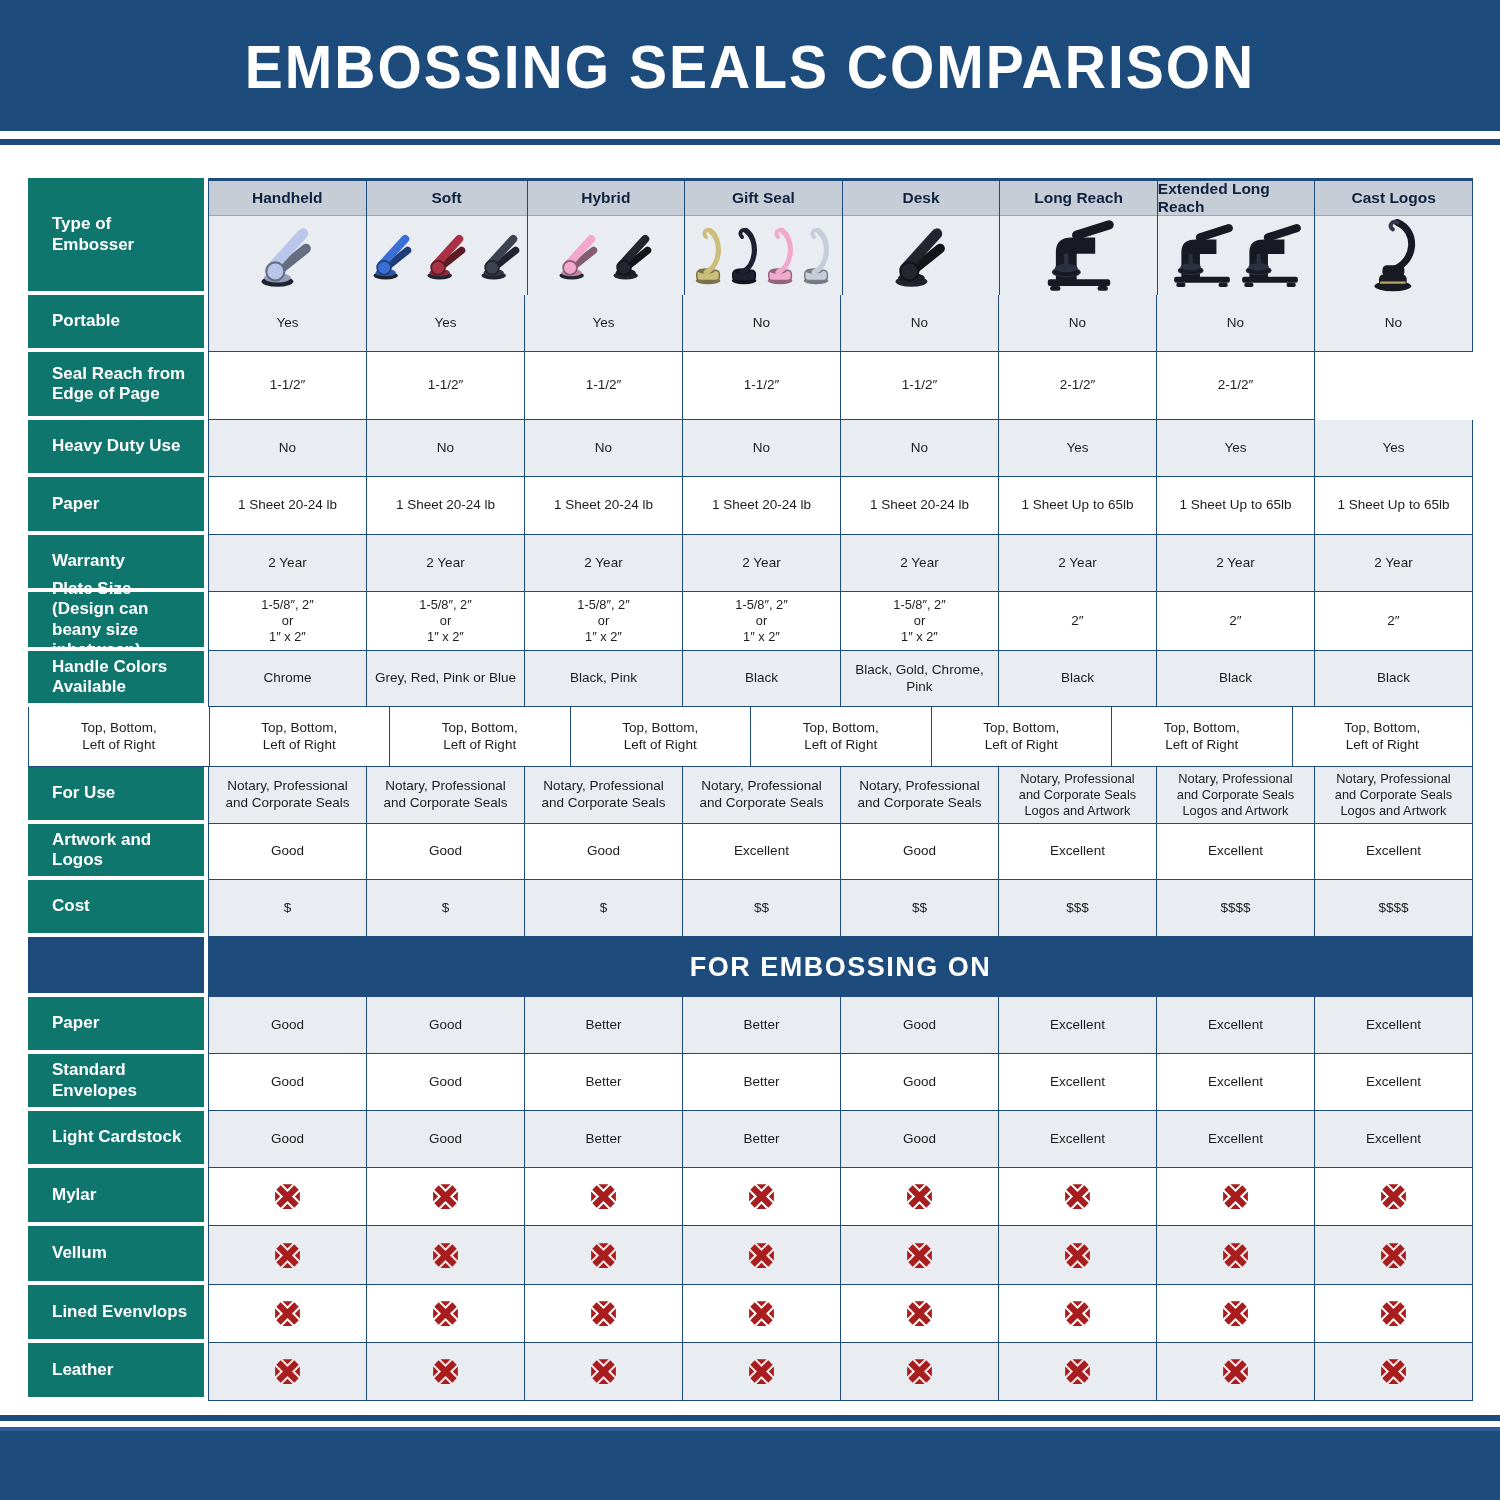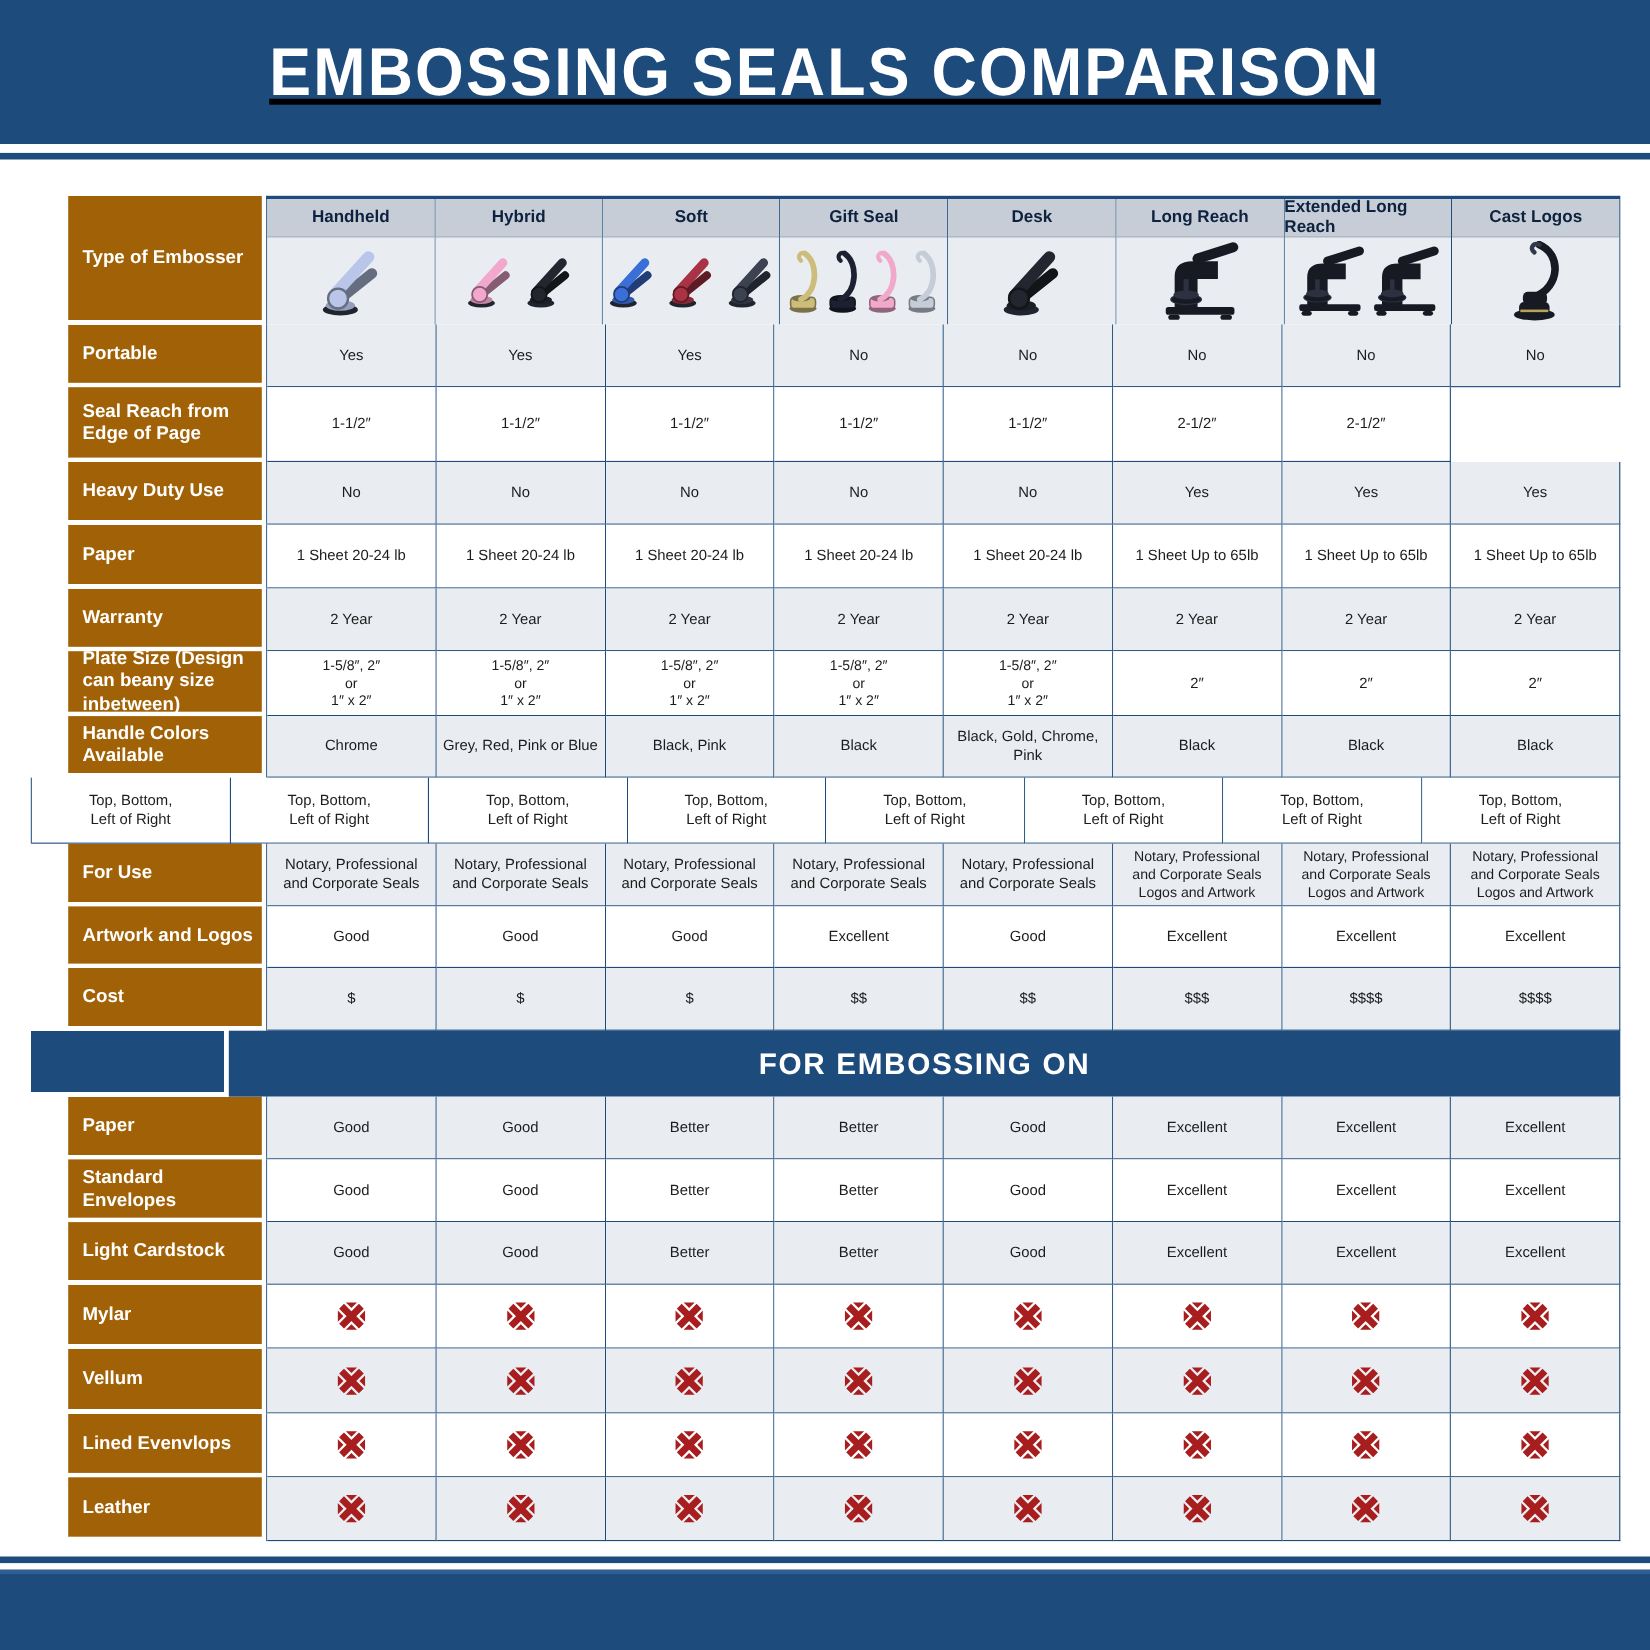--- a/index.html
+++ b/index.html
@@ -1,30 +1,30 @@
 <!DOCTYPE html>
 <html><head>
 <meta charset="utf-8">
 <style>
   html,body{margin:0;padding:0;background:#ffffff;}
   .page{position:relative;width:1500px;height:1500px;background:#ffffff;overflow:hidden;
-        font-family:"Liberation Sans", sans-serif;text-decoration:underline;}
+        font-family:"Liberation Sans", sans-serif;}
   
   .title-bar{height:131px;background:#1d4b7c;display:flex;align-items:center;justify-content:center;}
   .title-bar h1{margin:0;color:#ffffff;font-size:57px;font-weight:bold;letter-spacing:2px;
                 transform:scaleY(1.08);}
   .top-stripe{height:8px;background:#ffffff;}
   .top-rule{height:6px;background:#1d4b7c;}
   
   .tbl{position:absolute;left:28px;top:178px;width:1445px;}
   .trow{display:flex;width:100%;}
-  .lblcell{width:180px;flex:0 0 180px;box-sizing:border-box;background:#a16207;color:#ffffff;
+  .lblcell{width:180px;flex:0 0 180px;box-sizing:border-box;background:#0f766e;color:#ffffff;
            font-weight:bold;font-size:17px;line-height:1.18;display:flex;align-items:center;
-           padding:0 8px 0 13px;border-right:4px solid #ffffff;border-bottom:4px solid #ffffff;
-           background-clip:padding-box;margin-left:34px;}
+           padding:0 8px 0 24px;border-right:4px solid #ffffff;border-bottom:4px solid #ffffff;
+           background-clip:padding-box;}
   .dgrid{flex:1;display:grid;grid-template-columns:repeat(8,1fr);}
   .dcell{box-sizing:border-box;border-right:1.6px solid #1d4b7c;border-bottom:1.6px solid #1d4b7c;
          display:flex;align-items:center;justify-content:center;text-align:center;
          font-size:13.5px;color:#1c1c1c;line-height:1.25;white-space:pre-line;padding:2px 4px;}
   .dgrid{border-left:1.6px solid #1d4b7c;}
   .row-first .dgrid{border-top:3px solid #1d4b7c;}
   .shade-light .dcell{background:#e9edf2;}
   .shade-white .dcell{background:#ffffff;}
   
   .colcell{box-sizing:border-box;border-right:1.6px solid #1d4b7c;display:flex;flex-direction:column;}
@@ -62,61 +62,61 @@
               <svg width="68" height="72" viewBox="0 0 64 64">
    <ellipse cx="23" cy="56" rx="15" ry="5" fill="#20242e"></ellipse>
    <ellipse cx="23" cy="52.5" rx="12.5" ry="4.5" fill="#949ebb"></ellipse>
    <path d="M20 49 L50 25" stroke="#666d81" stroke-width="9" stroke-linecap="round"></path>
    <path d="M17 44 L47 11" stroke="#b9c6ea" stroke-width="10" stroke-linecap="round"></path>
    <circle cx="21" cy="46.5" r="8.5" fill="#b9c6ea" stroke="#666d81" stroke-width="2"></circle>
               </svg>
             </div>
      </div>
           <div class="colcell">
+       <div class="colname">Soft</div>
+       <div class="colimg">
+              <svg width="52" height="72" viewBox="0 0 64 64">
+   <ellipse cx="23" cy="56" rx="15" ry="5" fill="#20242e"></ellipse>
+   <ellipse cx="23" cy="52.5" rx="12.5" ry="4.5" fill="#2e59ad"></ellipse>
+   <path d="M20 49 L50 25" stroke="#203d77" stroke-width="9" stroke-linecap="round"></path>
+   <path d="M17 44 L47 11" stroke="#3a6fd8" stroke-width="10" stroke-linecap="round"></path>
+   <circle cx="21" cy="46.5" r="8.5" fill="#3a6fd8" stroke="#203d77" stroke-width="2"></circle>
+              </svg>
+              <svg width="52" height="72" viewBox="0 0 64 64">
+   <ellipse cx="23" cy="56" rx="15" ry="5" fill="#20242e"></ellipse>
+   <ellipse cx="23" cy="52.5" rx="12.5" ry="4.5" fill="#872936"></ellipse>
+   <path d="M20 49 L50 25" stroke="#5d1c25" stroke-width="9" stroke-linecap="round"></path>
+   <path d="M17 44 L47 11" stroke="#a93344" stroke-width="10" stroke-linecap="round"></path>
+   <circle cx="21" cy="46.5" r="8.5" fill="#a93344" stroke="#5d1c25" stroke-width="2"></circle>
+              </svg>
+              <svg width="52" height="72" viewBox="0 0 64 64">
+   <ellipse cx="23" cy="56" rx="15" ry="5" fill="#20242e"></ellipse>
+   <ellipse cx="23" cy="52.5" rx="12.5" ry="4.5" fill="#303540"></ellipse>
+   <path d="M20 49 L50 25" stroke="#21242c" stroke-width="9" stroke-linecap="round"></path>
+   <path d="M17 44 L47 11" stroke="#3c4250" stroke-width="10" stroke-linecap="round"></path>
+   <circle cx="21" cy="46.5" r="8.5" fill="#3c4250" stroke="#21242c" stroke-width="2"></circle>
+              </svg>
+            </div>
+     </div>
+          <div class="colcell">
        <div class="colname">Hybrid</div>
        <div class="colimg">
               <svg width="52" height="72" viewBox="0 0 64 64">
    <ellipse cx="23" cy="56" rx="15" ry="5" fill="#20242e"></ellipse>
    <ellipse cx="23" cy="52.5" rx="12.5" ry="4.5" fill="#c286a3"></ellipse>
    <path d="M20 49 L50 25" stroke="#855c70" stroke-width="9" stroke-linecap="round"></path>
    <path d="M17 44 L47 11" stroke="#f2a7cc" stroke-width="10" stroke-linecap="round"></path>
    <circle cx="21" cy="46.5" r="8.5" fill="#f2a7cc" stroke="#855c70" stroke-width="2"></circle>
               </svg>
               <svg width="52" height="72" viewBox="0 0 64 64">
    <ellipse cx="23" cy="56" rx="15" ry="5" fill="#20242e"></ellipse>
    <ellipse cx="23" cy="52.5" rx="12.5" ry="4.5" fill="#1c1e25"></ellipse>
    <path d="M20 49 L50 25" stroke="#131519" stroke-width="9" stroke-linecap="round"></path>
    <path d="M17 44 L47 11" stroke="#23262e" stroke-width="10" stroke-linecap="round"></path>
    <circle cx="21" cy="46.5" r="8.5" fill="#23262e" stroke="#131519" stroke-width="2"></circle>
-              </svg>
-            </div>
-     </div>
-          <div class="colcell">
-       <div class="colname">Soft</div>
-       <div class="colimg">
-              <svg width="52" height="72" viewBox="0 0 64 64">
-   <ellipse cx="23" cy="56" rx="15" ry="5" fill="#20242e"></ellipse>
-   <ellipse cx="23" cy="52.5" rx="12.5" ry="4.5" fill="#2e59ad"></ellipse>
-   <path d="M20 49 L50 25" stroke="#203d77" stroke-width="9" stroke-linecap="round"></path>
-   <path d="M17 44 L47 11" stroke="#3a6fd8" stroke-width="10" stroke-linecap="round"></path>
-   <circle cx="21" cy="46.5" r="8.5" fill="#3a6fd8" stroke="#203d77" stroke-width="2"></circle>
-              </svg>
-              <svg width="52" height="72" viewBox="0 0 64 64">
-   <ellipse cx="23" cy="56" rx="15" ry="5" fill="#20242e"></ellipse>
-   <ellipse cx="23" cy="52.5" rx="12.5" ry="4.5" fill="#872936"></ellipse>
-   <path d="M20 49 L50 25" stroke="#5d1c25" stroke-width="9" stroke-linecap="round"></path>
-   <path d="M17 44 L47 11" stroke="#a93344" stroke-width="10" stroke-linecap="round"></path>
-   <circle cx="21" cy="46.5" r="8.5" fill="#a93344" stroke="#5d1c25" stroke-width="2"></circle>
-              </svg>
-              <svg width="52" height="72" viewBox="0 0 64 64">
-   <ellipse cx="23" cy="56" rx="15" ry="5" fill="#20242e"></ellipse>
-   <ellipse cx="23" cy="52.5" rx="12.5" ry="4.5" fill="#303540"></ellipse>
-   <path d="M20 49 L50 25" stroke="#21242c" stroke-width="9" stroke-linecap="round"></path>
-   <path d="M17 44 L47 11" stroke="#3c4250" stroke-width="10" stroke-linecap="round"></path>
-   <circle cx="21" cy="46.5" r="8.5" fill="#3c4250" stroke="#21242c" stroke-width="2"></circle>
               </svg>
             </div>
      </div>
           <div class="colcell">
        <div class="colname">Gift Seal</div>
        <div class="colimg">
               <svg width="34" height="74" viewBox="0 0 36 64">
    <ellipse cx="17" cy="58" rx="13" ry="4" fill="#7b7149"></ellipse>
    <rect x="5" y="47" width="24" height="11" rx="4" fill="#cdbd7a" stroke="#7b7149" stroke-width="1.5"></rect>
    <ellipse cx="15" cy="48" rx="9" ry="3" fill="#7b7149"></ellipse>

